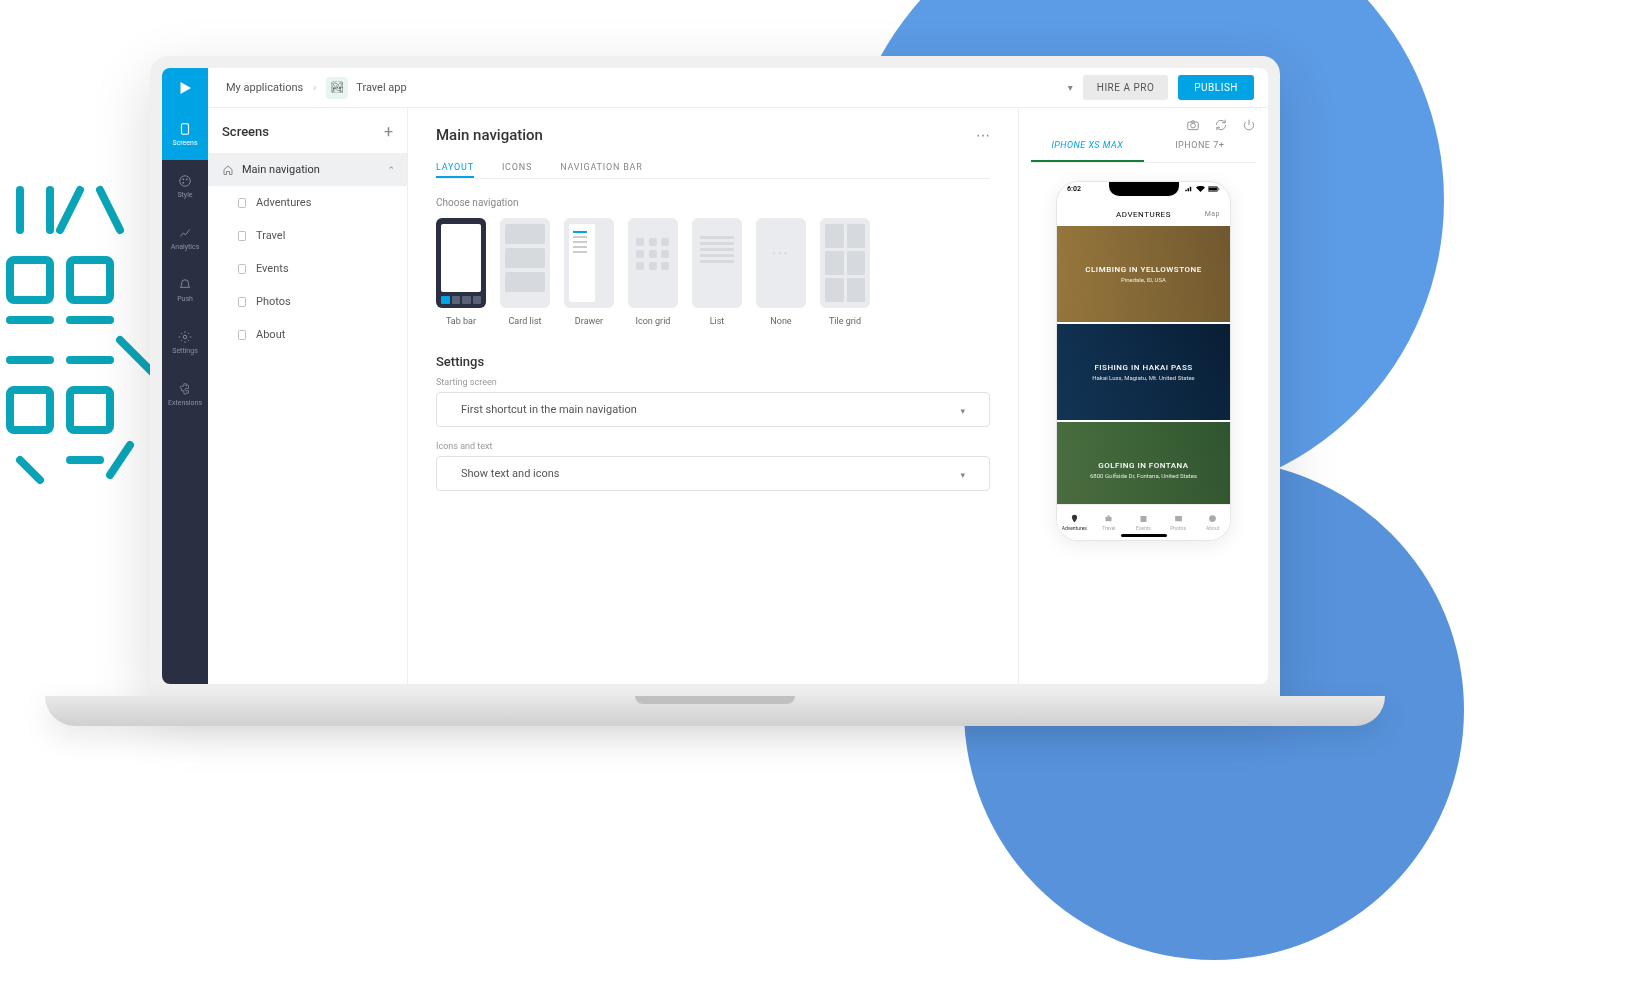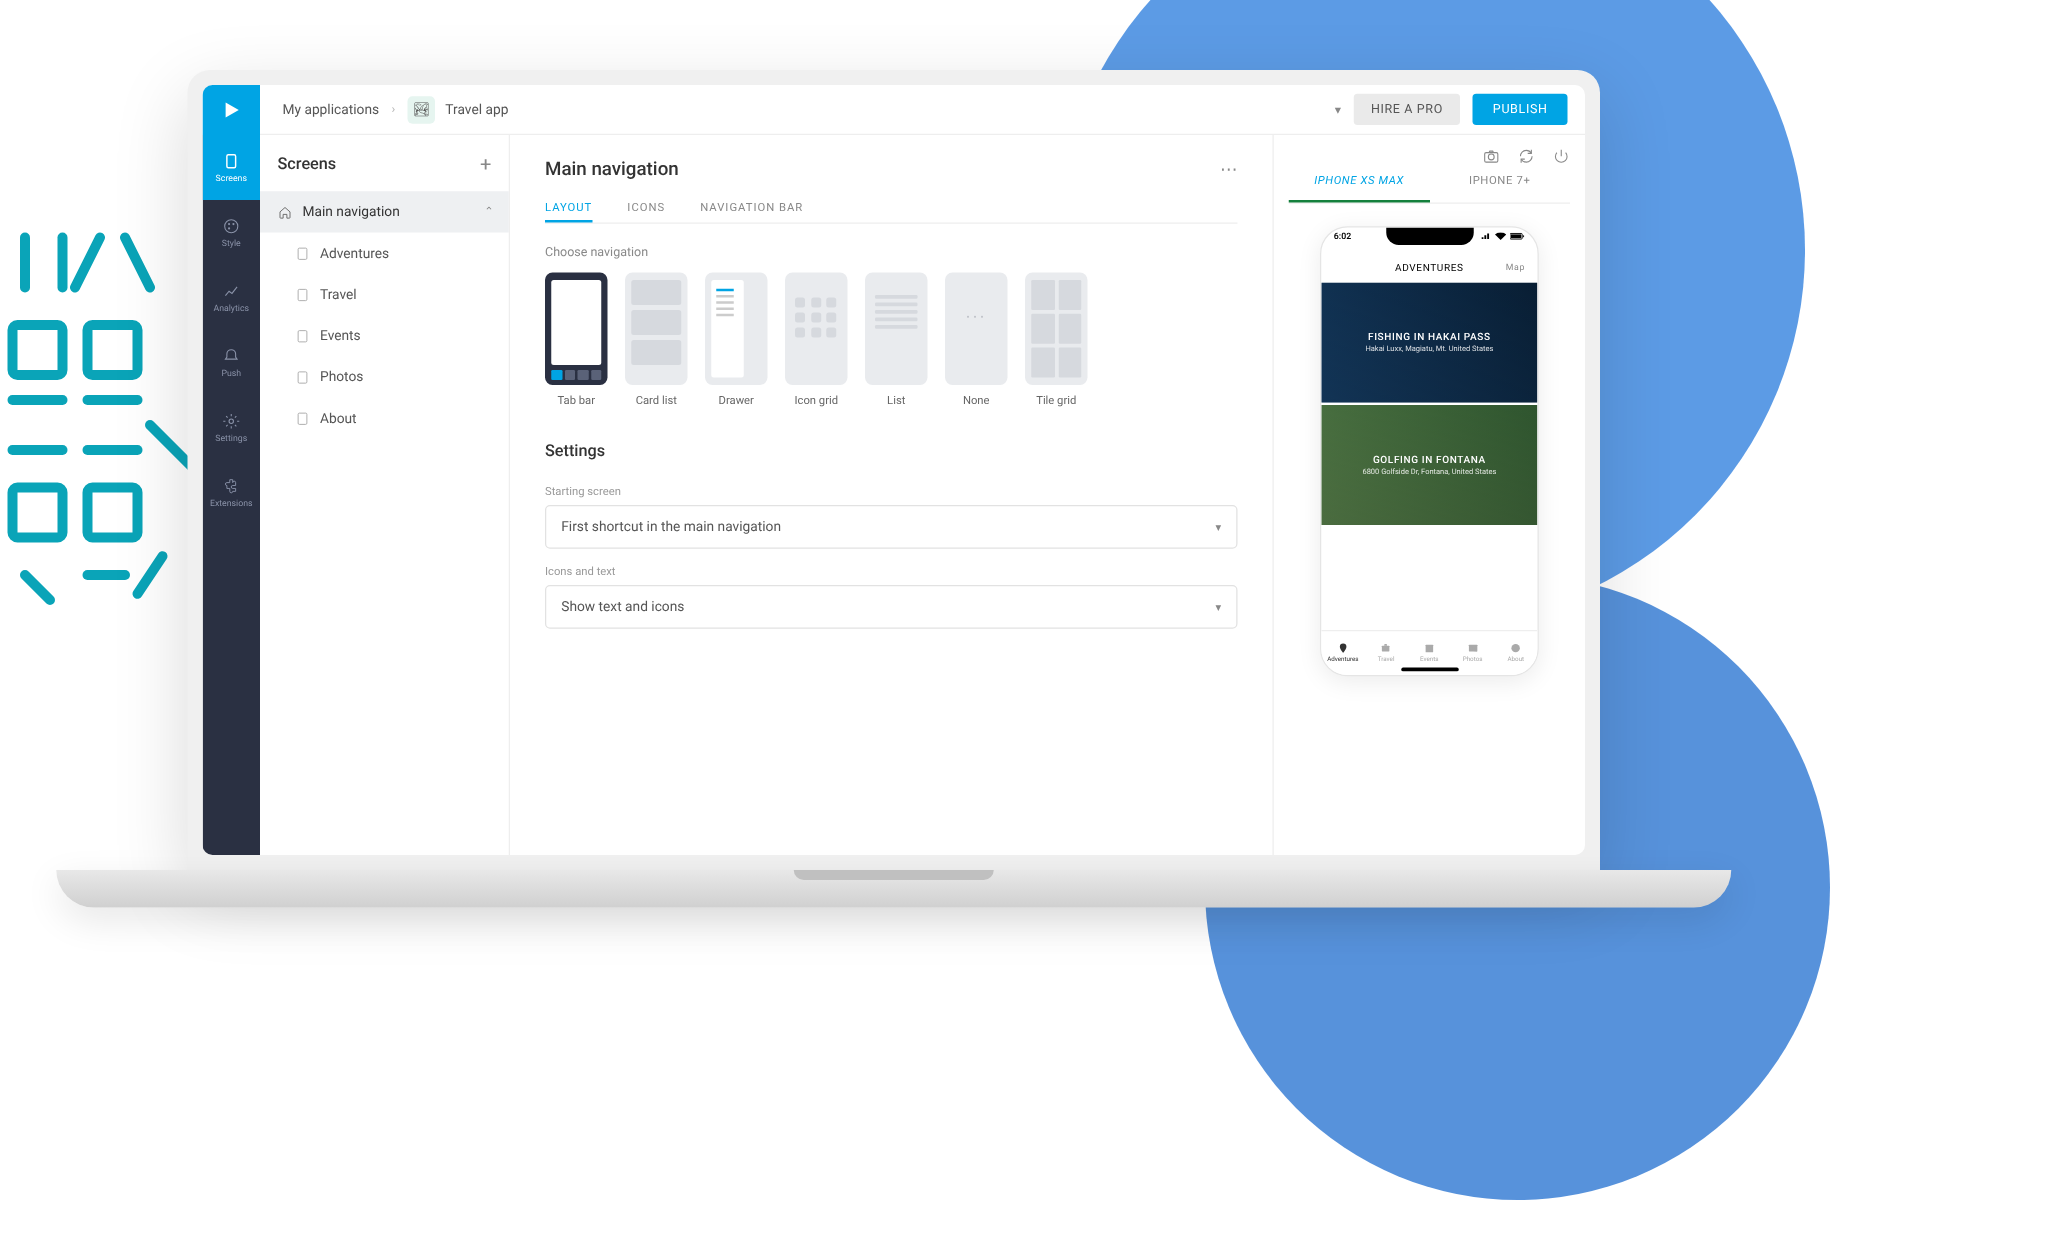--- a/index.html
+++ b/index.html
@@ -81,23 +81,23 @@
 .th-drawer i.g { background: #ccc; }
 .th-icons { position: absolute; top: 20px; left: 8px; right: 8px; display: grid; grid-template-columns: repeat(3, 1fr); gap: 4px; }
 .th-icons span { width: 8px; height: 8px; background: #d6d9de; border-radius: 2px; }
 .th-list { position: absolute; top: 18px; left: 8px; right: 8px; display: flex; flex-direction: column; gap: 3px; }
 .th-list span { height: 3px; background: #d6d9de; border-radius: 1px; }
 .th-none { position: absolute; top: 40%; left: 50%; transform: translate(-50%, -50%); color: #c0c3c9; letter-spacing: 2px; font-size: 14px; }
 .th-tiles { position: absolute; top: 6px; left: 5px; right: 5px; bottom: 6px; display: grid; grid-template-columns: 1fr 1fr; gap: 3px; }
 .th-tiles span { background: #d6d9de; border-radius: 1px; }
 
 .settings-h { font-size: 13px; color: #333; margin-top: 28px; font-weight: 500; }
-.select-field { margin-top: 20px; }
+.select-field { margin-top: 8px; }
 .select-label { font-size: 9px; color: #999; margin-bottom: 5px; display: block; }
-.select-box { border: 1px solid #e2e2e2; border-radius: 4px; padding: 10px 12px; font-size: 11px; color: #555; display: flex; justify-content: space-between; align-items: flex-end; cursor: pointer; }
+.select-box { border: 1px solid #e2e2e2; border-radius: 4px; padding: 10px 24px; font-size: 11px; color: #555; display: flex; justify-content: space-between; align-items: flex-end; cursor: pointer; }
 .select-box .ch { color: #888; font-size: 9px; }
 
 
 .preview-panel { width: 250px; border-left: 1px solid #eee; padding: 10px 12px 0; display: flex; flex-direction: column; }
 .preview-tools { display: flex; justify-content: flex-end; gap: 14px; padding-bottom: 8px; }
 .preview-tools svg { width: 14px; height: 14px; stroke: #888; fill: none; stroke-width: 1.5; cursor: pointer; }
 .device-tabs { display: flex; border-bottom: 1px solid #eee; }
 .device-tab { flex: 1; text-align: center; font-size: 9px; letter-spacing: 0.5px; color: #888; padding-bottom: 10px; cursor: pointer; }
 .device-tab.active { color: #00a4e4; border-bottom: 2px solid #15803d; font-style: italic; }
 
@@ -411,20 +411,24 @@
                     <rect x="14" y="3" width="1" height="2" fill="#000"></rect>
                   </svg>
               </span>
             </div>
             <div class="phone-header">
               <span style="width:20px"></span>
               <span class="center">ADVENTURES</span>
               <span class="map-link">Map</span>
             </div>
             <div class="phone-cards">
+              <div class="card card1">
+                <div class="title">CLIMBING IN YELLOWSTONE</div>
+                <div class="sub">Pinedale, ID, USA</div>
+              </div>
               <div class="card card2">
                 <div class="title">FISHING IN HAKAI PASS</div>
                 <div class="sub">Hakai Luxx, Magiatu, Mt. United States</div>
               </div>
               <div class="card card3">
                 <div class="title">GOLFING IN FONTANA</div>
                 <div class="sub">6800 Golfside Dr, Fontana, United States</div>
               </div>
             </div>
             <div class="phone-tabbar">

